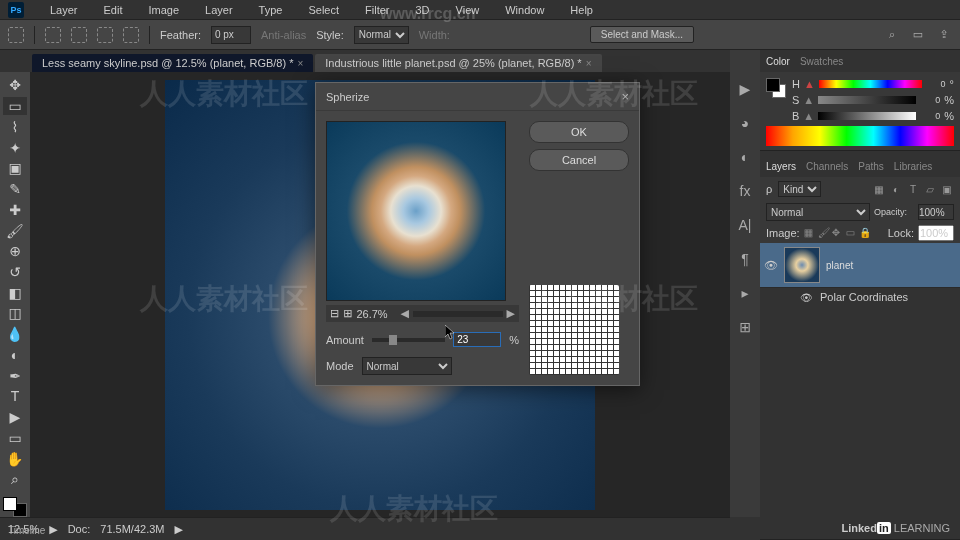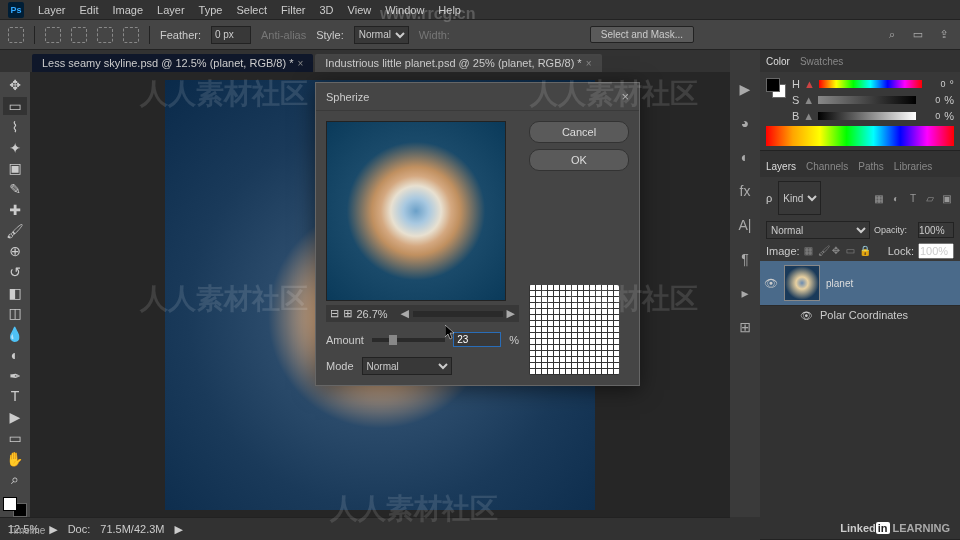--- a/index.html
+++ b/index.html
@@ -1,17 +1,17 @@
 <!DOCTYPE html>
 <html><head>
 <meta charset="utf-8">
 <style>
 *{box-sizing:border-box;margin:0;padding:0;font-family:Tahoma,Arial,sans-serif;font-size:11px;color:#ccc;user-select:none}
 body{width:960px;height:540px;background:#323232;overflow:hidden;position:relative}
-.menubar{height:20px;background:#323232;display:flex;align-items:center;padding:0 8px;gap:14px;border-bottom:1px solid #222}
+.menubar{height:20px;background:#323232;display:flex;align-items:center;padding:0 8px;gap:26px;border-bottom:1px solid #222}
 .menubar .logo{width:16px;height:16px;background:#001e36;border-radius:2px;display:flex;align-items:center;justify-content:center;font-size:9px;font-weight:bold;color:#31a8ff}
 .menubar span{cursor:default}
 .optbar{height:30px;background:#454545;display:flex;align-items:center;padding:0 8px;gap:10px;border-bottom:1px solid #222;font-size:10px}
 .optbar .ico{width:16px;height:16px;border:1px dashed #888;border-radius:2px}
 .optbar .sep{width:1px;height:18px;background:#222}
 .optbar input[type=text]{width:40px;height:18px;background:#383838;border:1px solid #222;color:#ccc;padding:0 3px;font-size:10px}
 .optbar select{height:18px;background:#383838;border:1px solid #222;color:#ccc;font-size:10px}
 .optbar .maskbtn{margin-left:auto;margin-right:180px;background:#5a5a5a;border:1px solid #222;padding:2px 10px;border-radius:2px;font-size:10px}
 .optbar .ricon{width:16px;height:16px;display:flex;align-items:center;justify-content:center;color:#aaa}
 .tabs{height:22px;background:#323232;display:flex;align-items:end;padding-left:32px;gap:2px}
@@ -42,21 +42,21 @@
 .hsbrow{display:flex;align-items:center;gap:4px;height:16px;font-size:9px}
 .hsbrow .bar{flex:1;height:8px}
 .hsbrow .h{background:linear-gradient(90deg,red,yellow,lime,cyan,blue,magenta,red)}
 .hsbrow .s{background:linear-gradient(90deg,#888,#000)}
 .hsbrow .b2{background:linear-gradient(90deg,#000,#fff)}
 .hsbrow .val{width:20px;text-align:right;font-size:9px}
 .spectrum{position:absolute;left:6px;right:6px;bottom:4px;height:20px;background:linear-gradient(90deg,red,orange,yellow,lime,cyan,blue,magenta,red)}
 .histpanel{height:4px}
 .layerspanel{flex:1;display:flex;flex-direction:column}
 .layeropts{display:flex;align-items:center;padding:4px 6px;gap:6px;font-size:10px}
-.layeropts select{background:#383838;border:1px solid #222;color:#ccc;font-size:10px;height:34px}
+.layeropts select{background:#383838;border:1px solid #222;color:#ccc;font-size:10px;height:16px}
 .layeropts .icons{display:flex;gap:3px;margin-left:auto}
 .layeropts .icons span{width:14px;height:14px;display:flex;align-items:center;justify-content:center;font-size:10px;color:#999}
 .blendrow{display:flex;align-items:center;padding:2px 6px;gap:4px;font-size:10px}
 .blendrow select{flex:1;background:#383838;border:1px solid #222;color:#ccc;font-size:10px;height:18px}
 .blendrow .opac{width:40px;font-size:9px}
 .blendrow input{width:36px;background:#383838;border:1px solid #222;color:#ccc;font-size:10px;height:16px}
 .lockrow{display:flex;align-items:center;padding:2px 6px;gap:4px;font-size:9px}
 .lockrow .licons{display:flex;gap:2px}
 .lockrow .licons span{width:12px;height:12px;font-size:10px;color:#888}
 .layerlist{flex:1;background:#323232;overflow:auto}
@@ -85,21 +85,21 @@
 .dfield .slider{flex:1;height:4px;background:#2a2a2a;position:relative}
 .dfield .slider .thumb{position:absolute;width:8px;height:10px;background:#888;top:-3px;left:23%}
 .dfield select{background:#383838;border:1px solid #222;color:#ccc;font-size:10px;width:90px;height:18px}
 .dright{width:100px;display:flex;flex-direction:column;gap:6px;align-items:stretch}
 .dbtn{background:#5a5a5a;border:1px solid #333;border-radius:10px;padding:4px 0;text-align:center;font-size:11px;color:#ddd;cursor:pointer}
 .grid{width:90px;height:90px;background:#fff;margin-top:auto;background-image:repeating-linear-gradient(0deg,#333 0,#333 1px,transparent 1px,transparent 6px),repeating-linear-gradient(90deg,#333 0,#333 1px,transparent 1px,transparent 6px);border-radius:2px;transform:perspective(200px)}
 .cursor{position:absolute;left:445px;top:325px;width:12px;height:16px;pointer-events:none}
 .cursor svg{width:12px;height:16px}
 .watermark{position:absolute;font-size:28px;color:rgba(255,255,255,0.12);font-weight:bold;pointer-events:none}
 .linkedin{position:absolute;right:10px;bottom:6px;font-size:11px;color:#ddd;font-weight:bold}
-.linkedin .learn{font-weight:bold;color:#aaa}
+.linkedin .learn{font-weight:normal;color:#aaa}
 </style>
 </head>
 <body>
 
 <div class="menubar">
   <div class="logo">Ps</div>
   <span>Layer</span>
   <span>Edit</span>
   <span>Image</span>
   <span>Layer</span>
@@ -311,22 +311,22 @@
           </div>
         <input type="text" value="23" style="">
         <span>%</span>
       </div>
       <div class="dfield">
         <span>Mode</span>
         <select><option>Normal</option></select>
       </div>
     </div>
     <div class="dright">
+      <div class="dbtn">OK</div>
       <div class="dbtn">Cancel</div>
-      <div class="dbtn">OK</div>
       <div class="grid"></div>
     </div>
   </div>
 </div>
 
 <div class="cursor">
   <svg viewBox="0 0 12 16">
       <path d="M0 0 L0 12 L3 9 L5 14 L7 13 L5 8 L9 8 Z" fill="#000" stroke="#fff" stroke-width="0.5"></path>
     </svg>
 </div>

